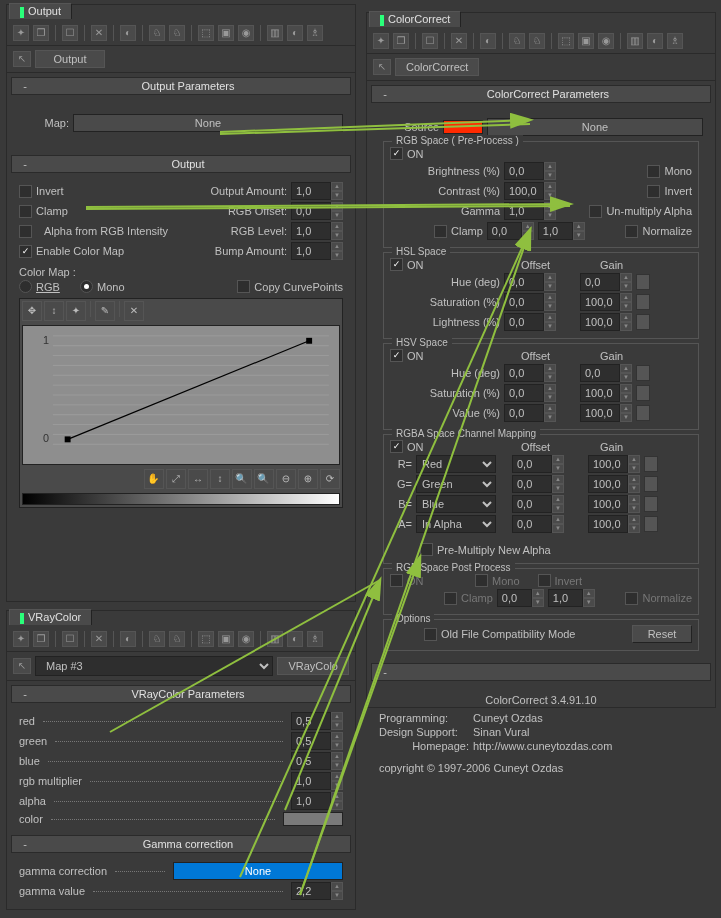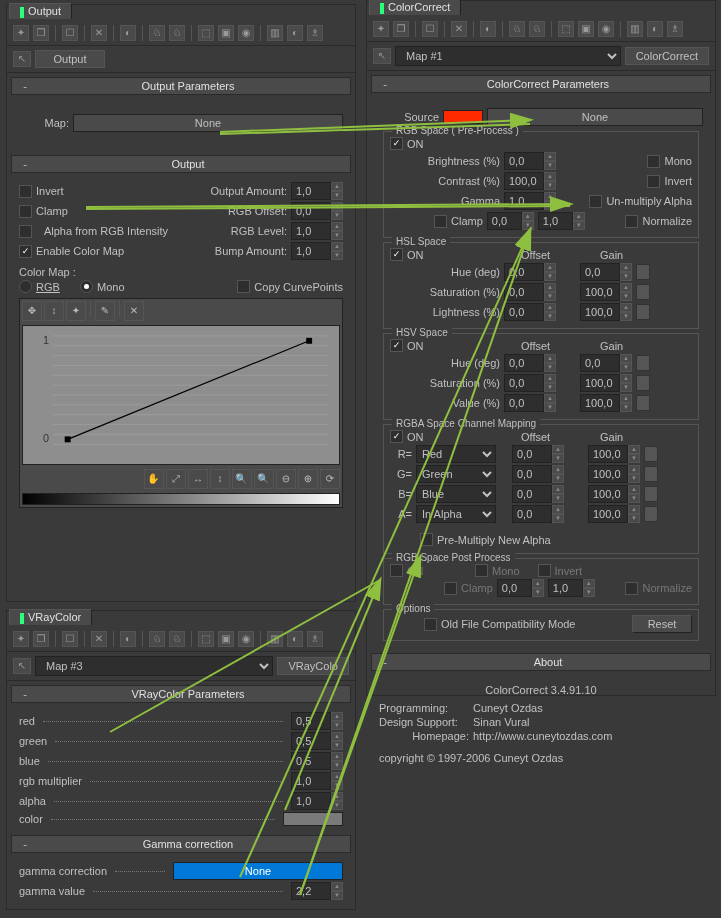--- a/index.html
+++ b/index.html
@@ -315,21 +315,21 @@
           <input class="spin-val" value="2,2" style="">
           <div class="spin-btns">
             <span>▲</span>
             <span>▼</span>
           </div>
         </div>
       </div>
   </div>
 </div>
 
-<div class="panel" style="left:366px; top:0; width:350px; height:696px;">
+<div class="panel" style="left:366px; top:12px; width:350px; height:696px;">
   <div class="panel-tab"><span class="accent"></span><span>ColorCorrect</span></div>
   <div class="toolbar">
     <span class="tb-icon">✦</span>
     <span class="tb-icon">❐</span>
     <span class="tb-sep"></span>
     <span class="tb-icon">☐</span>
     <span class="tb-sep"></span>
     <span class="tb-icon">✕</span>
     <span class="tb-sep"></span>
     <span class="tb-icon">◐</span>
@@ -340,21 +340,20 @@
     <span class="tb-icon">⬚</span>
     <span class="tb-icon">▣</span>
     <span class="tb-icon">◉</span>
     <span class="tb-sep"></span>
     <span class="tb-icon">▥</span>
     <span class="tb-icon">◐</span>
     <span class="tb-icon">♗</span>
   </div>
   <div class="map-row">
     <span class="tb-icon" style="width:18px">↖</span>
-    <select class="map-drop"><option>Map #1</option></select>
     <div class="map-label">ColorCorrect</div>
   </div>
 
   <div class="section-hdr">
     <span class="collapse">-</span>
     <span class="title">ColorCorrect Parameters</span>
   </div>
   <div class="section-body">
     <div class="row" style="margin-top:6px;">
       <span class="lbl lbl-r" style="width:60px;">Source</span>
@@ -706,21 +705,20 @@
         <span class="chk"></span>
           <span class="lbl">Old File Compatibility Mode</span>
         <span style="flex:1"></span>
         <div class="btn" style="width:60px;">Reset</div>
       </div>
     </div>
   </div>
 
   <div class="section-hdr">
     <span class="collapse">-</span>
-    <span class="title">About</span>
   </div>
   <div class="section-body">
     <div class="row" style="justify-content:center; margin:4px 0;">
         <span>ColorCorrect 3.4.91.10</span>
       </div>
     <div class="row">
         <span class="lbl" style="width:90px;">Programming:</span>
         <span>Cuneyt Ozdas</span>
       </div>
     <div class="row">

